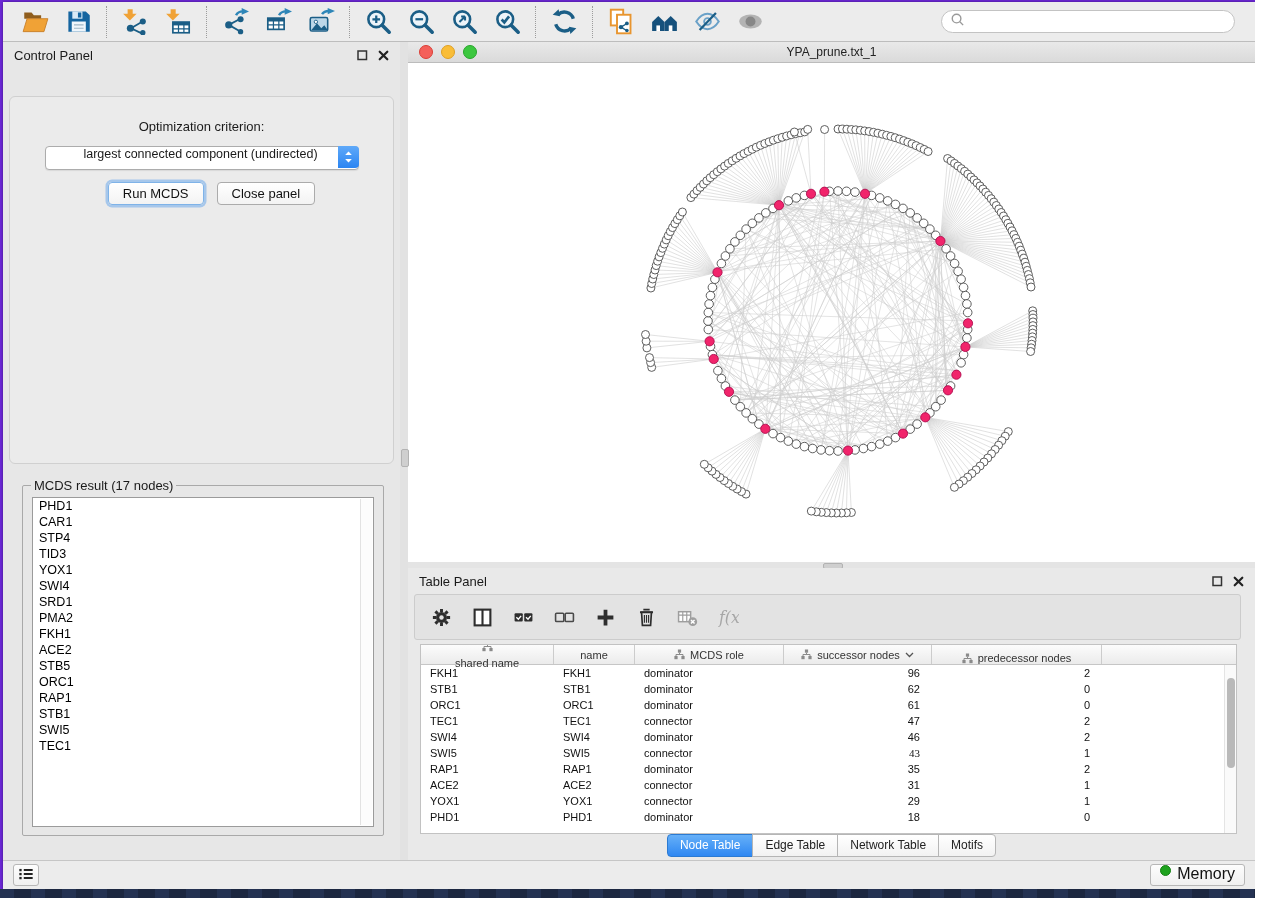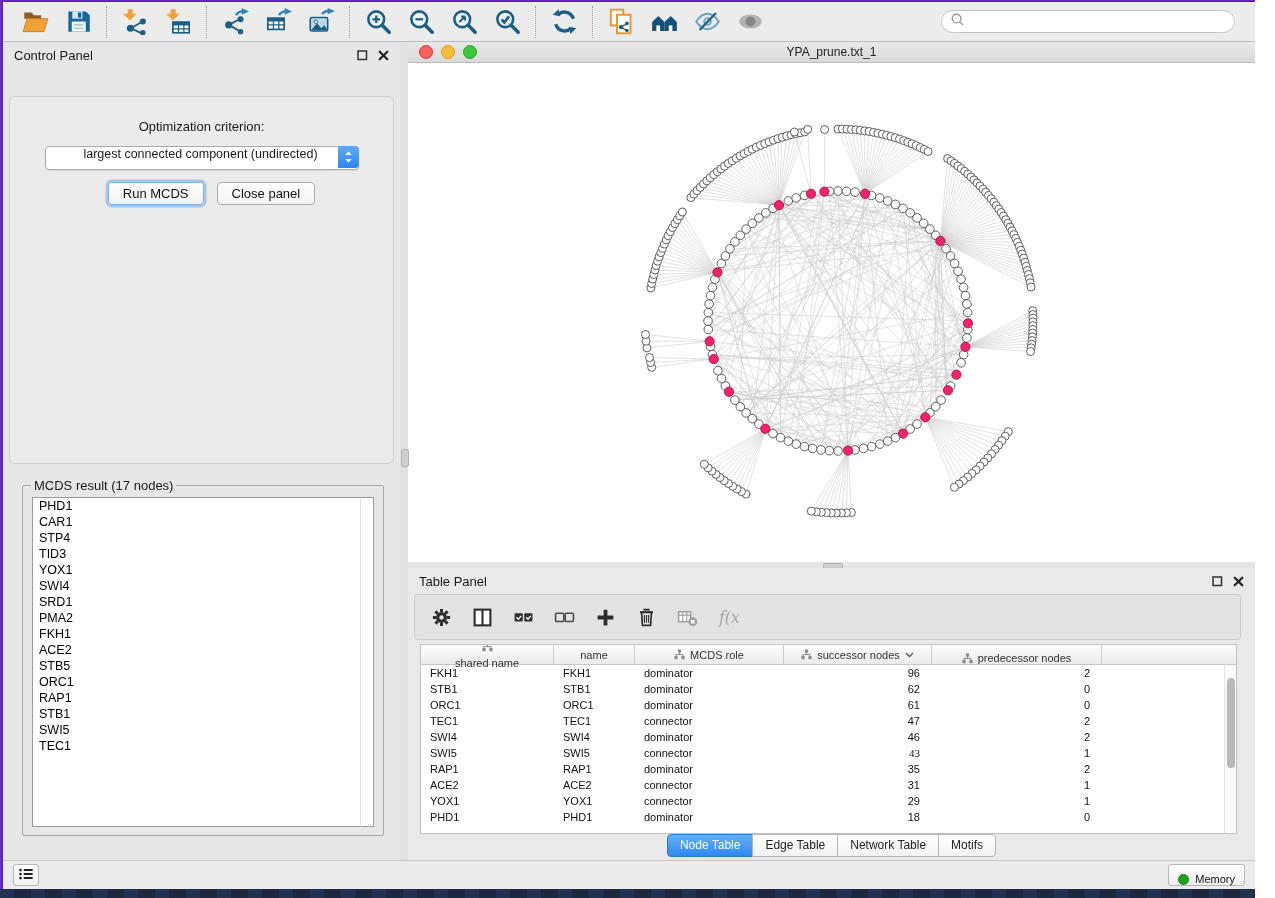--- a/index.html
+++ b/index.html
@@ -80,21 +80,21 @@
   .tbl-scroll .thumb{position:absolute;top:13px;left:1.5px;width:8px;height:90px;background:#b9b9b9;border-radius:4px;}
   .tbl-tabs{position:absolute;left:0;right:0;bottom:3px;display:flex;justify-content:center;}
   .tbl-tab{font-size:12px;padding:3px 12px 4px;background:linear-gradient(#ffffff,#f2f2f2);border:1px solid #b5b5b5;margin-left:-1px;color:#222;}
   .tbl-tab:first-child{border-radius:4px 0 0 4px;margin-left:0;}
   .tbl-tab:last-child{border-radius:0 4px 4px 0;}
   .tbl-tab.active{background:linear-gradient(#66b0f8,#2e87f2);border-color:#2b7ad2;color:#fff;}
 
   
   .status-bar{height:28px;flex:0 0 auto;background:#ececec;border-top:1px solid #c6c6c6;display:flex;align-items:center;padding:0 10px;}
   .sb-btn{width:26px;height:22px;background:linear-gradient(#fdfdfd,#f0f0f0);border:1px solid #b7b7b7;border-radius:3px;display:flex;align-items:center;justify-content:center;padding:0;}
-  .memory-btn{margin-left:auto;height:22px;background:linear-gradient(#fdfdfd,#f0f0f0);border:1px solid #b7b7b7;border-radius:3px;display:flex;align-items:flex-end;gap:6px;padding:0 9px;font-size:11px;font-family:"Liberation Sans",sans-serif;color:#111;}
+  .memory-btn{margin-left:auto;height:22px;background:linear-gradient(#fdfdfd,#f0f0f0);border:1px solid #b7b7b7;border-radius:3px;display:flex;align-items:flex-start;gap:6px;padding:0 9px;font-size:16px;font-family:"Liberation Sans",sans-serif;color:#111;}
   .mem-dot{width:9px;height:9px;border-radius:50%;background:#1ea21e;border:1px solid #138013;}
 </style>
 </head>
 <body>
 
 <div class="desktop">
   <div class="app">
 
     <div class="toolbar">
       <div class="tb-icons" id="tb-icons">

